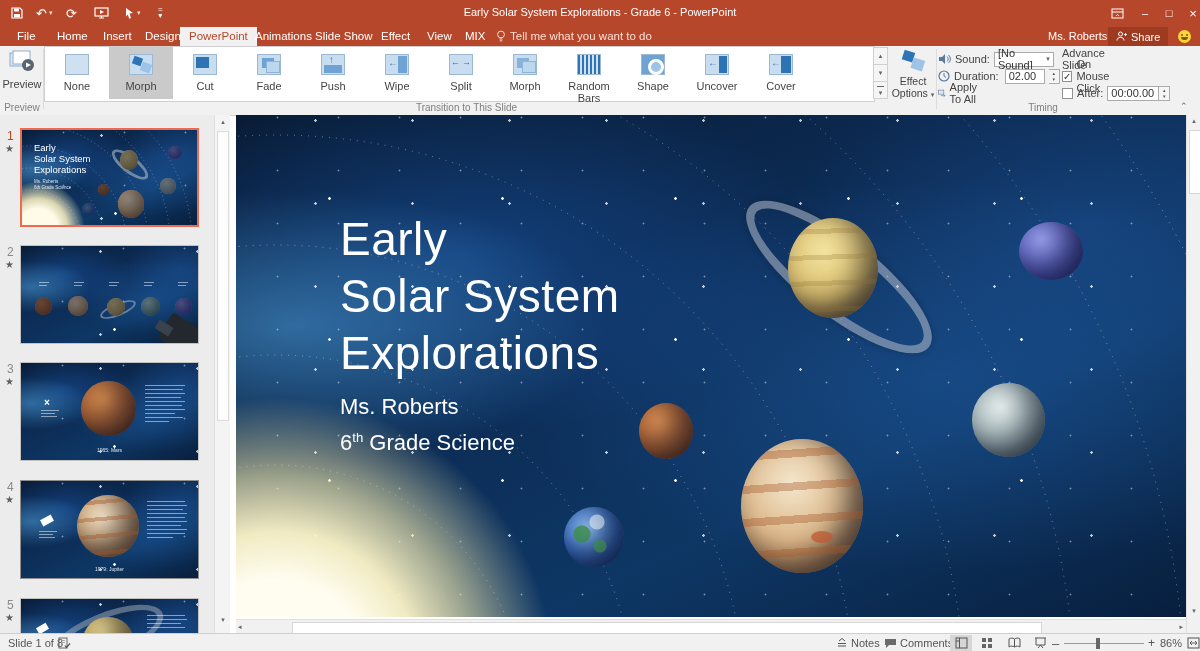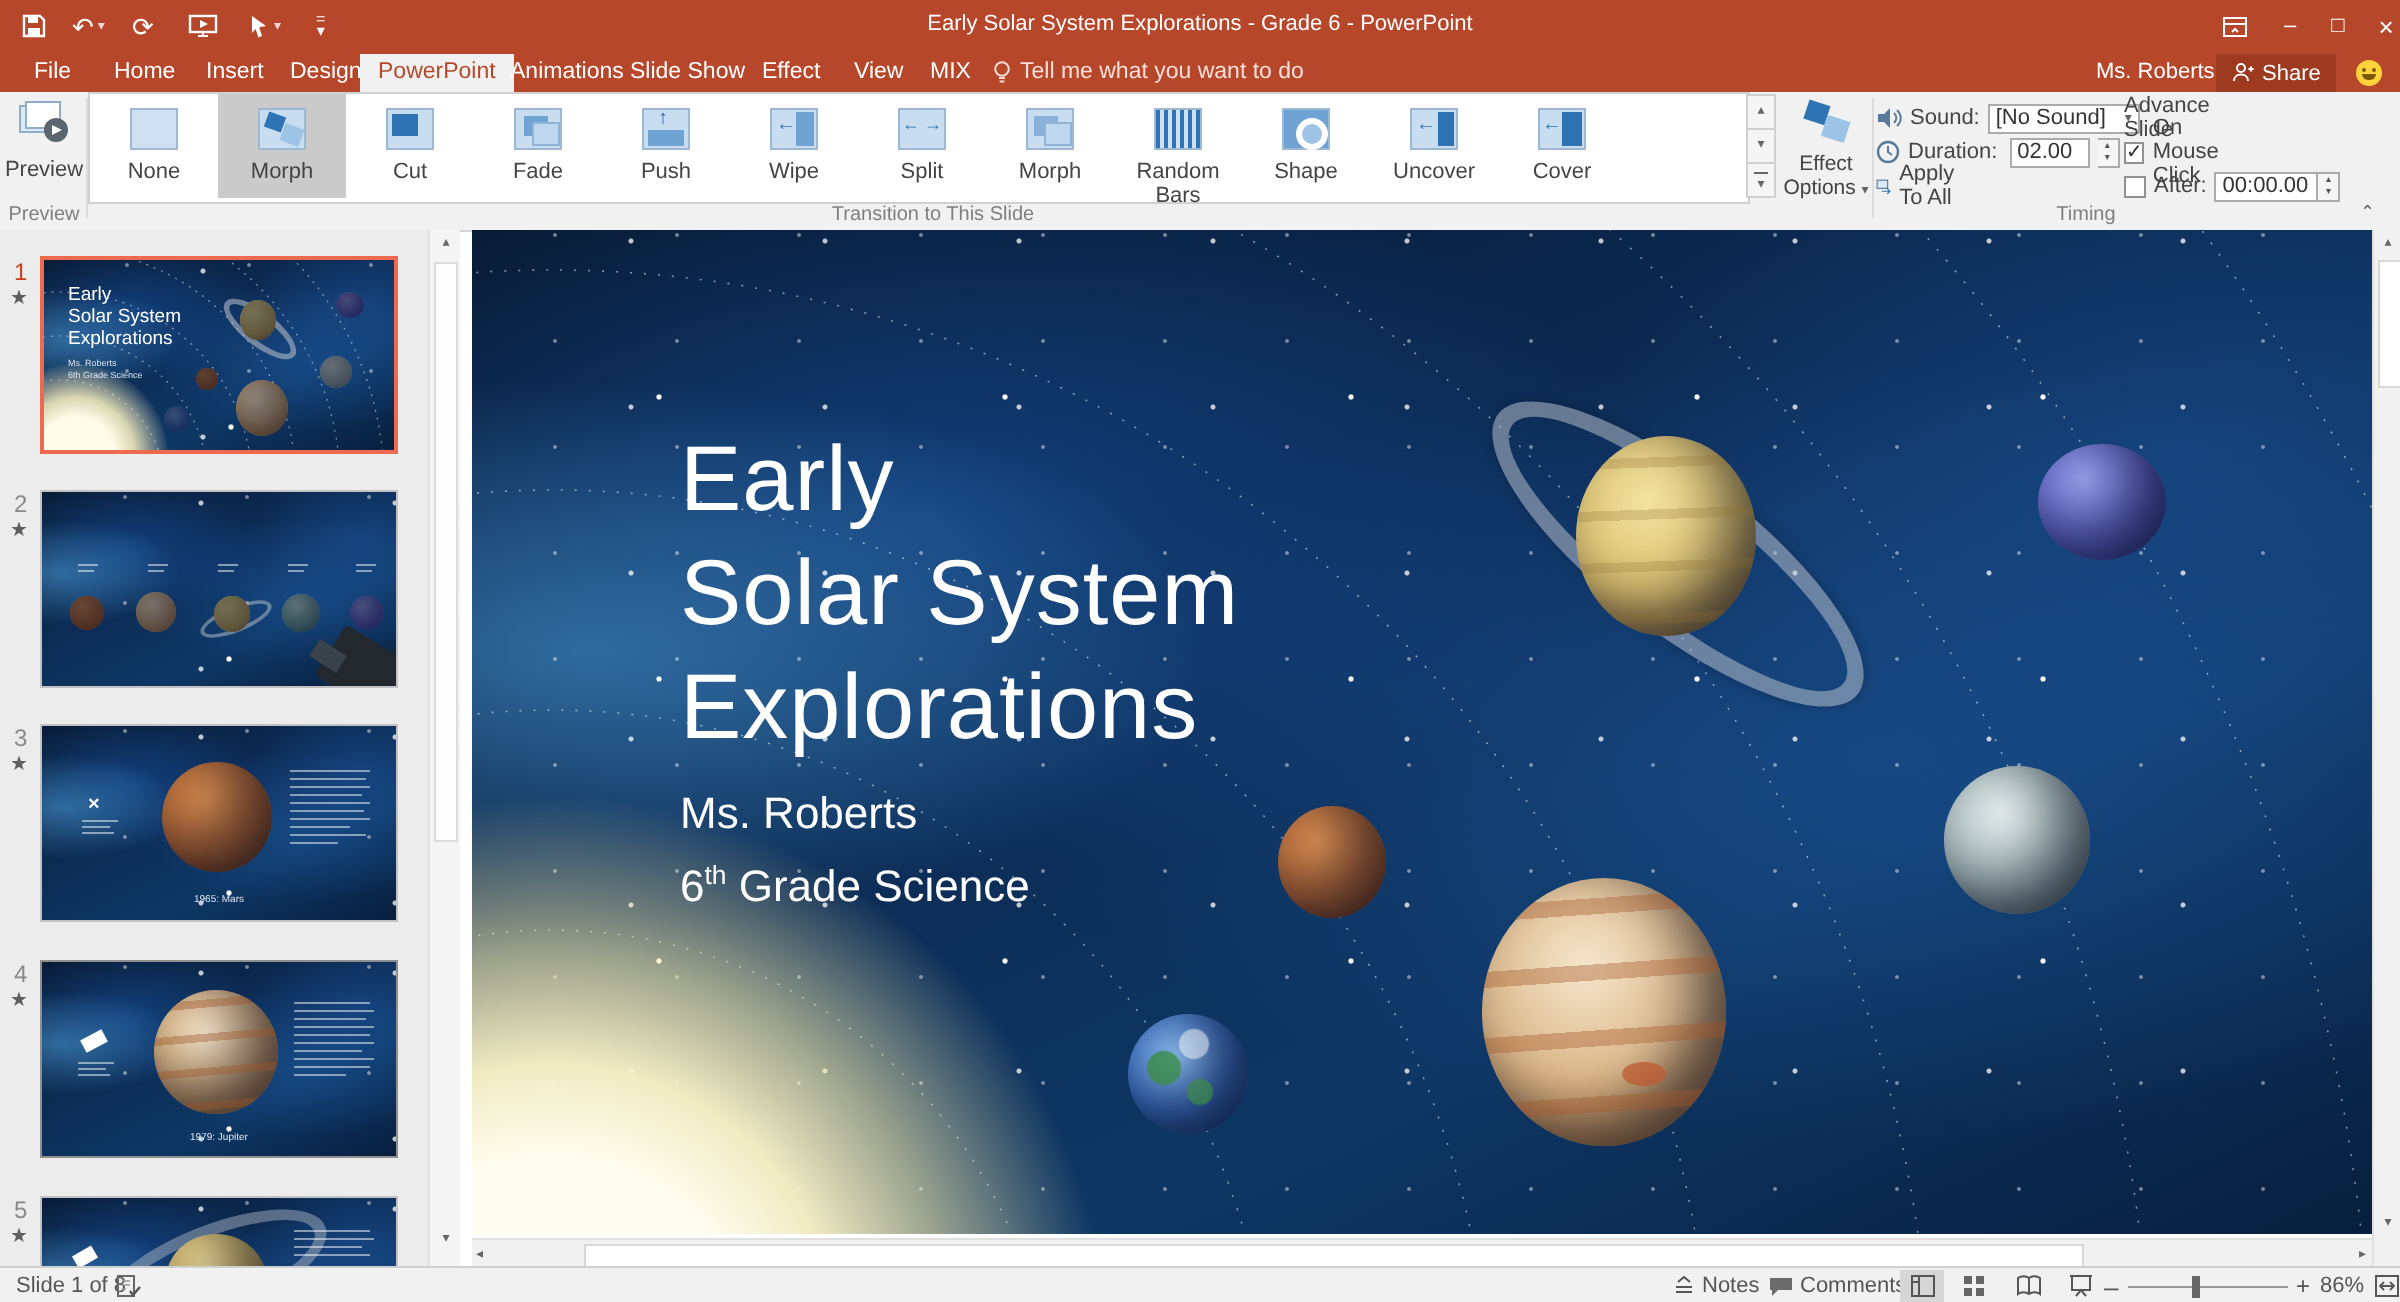--- a/index.html
+++ b/index.html
@@ -268,21 +268,21 @@
     </div>
     <div class="vsep" style="left:936px;"></div>
 
     <div id="timing-grid">
       <div class="trow" style="top:5px;">
         <svg width="13" height="12" viewBox="0 0 13 12">
             <path d="M1 4h3l3-3v10L4 8H1z" fill="#5a7a9a"></path>
             <path d="M9 3.5c1.5 1.5 1.5 3.5 0 5M10.5 2c2.5 2.5 2.5 5.5 0 8" fill="none" stroke="#5a7a9a"></path>
           </svg>
         <span>Sound:</span>
-        <span class="combo" style="width:76px;padding:0 3px;justify-content:space-between;">
+        <span class="combo" style="width:60px;padding:0 3px;justify-content:space-between;">
           <span>[No Sound]</span>
             <span style="font-size:7px;color:#666;">▾</span>
         </span>
       </div>
       <div class="trow" style="top:22px;">
         <svg width="12" height="12" viewBox="0 0 12 12">
             <circle cx="6" cy="6" r="5" fill="none" stroke="#5a7a9a" stroke-width="1.2"></circle>
             <path d="M6 3v3l2 1.5" fill="none" stroke="#5a7a9a"></path>
           </svg>
         <span>Duration:</span>

